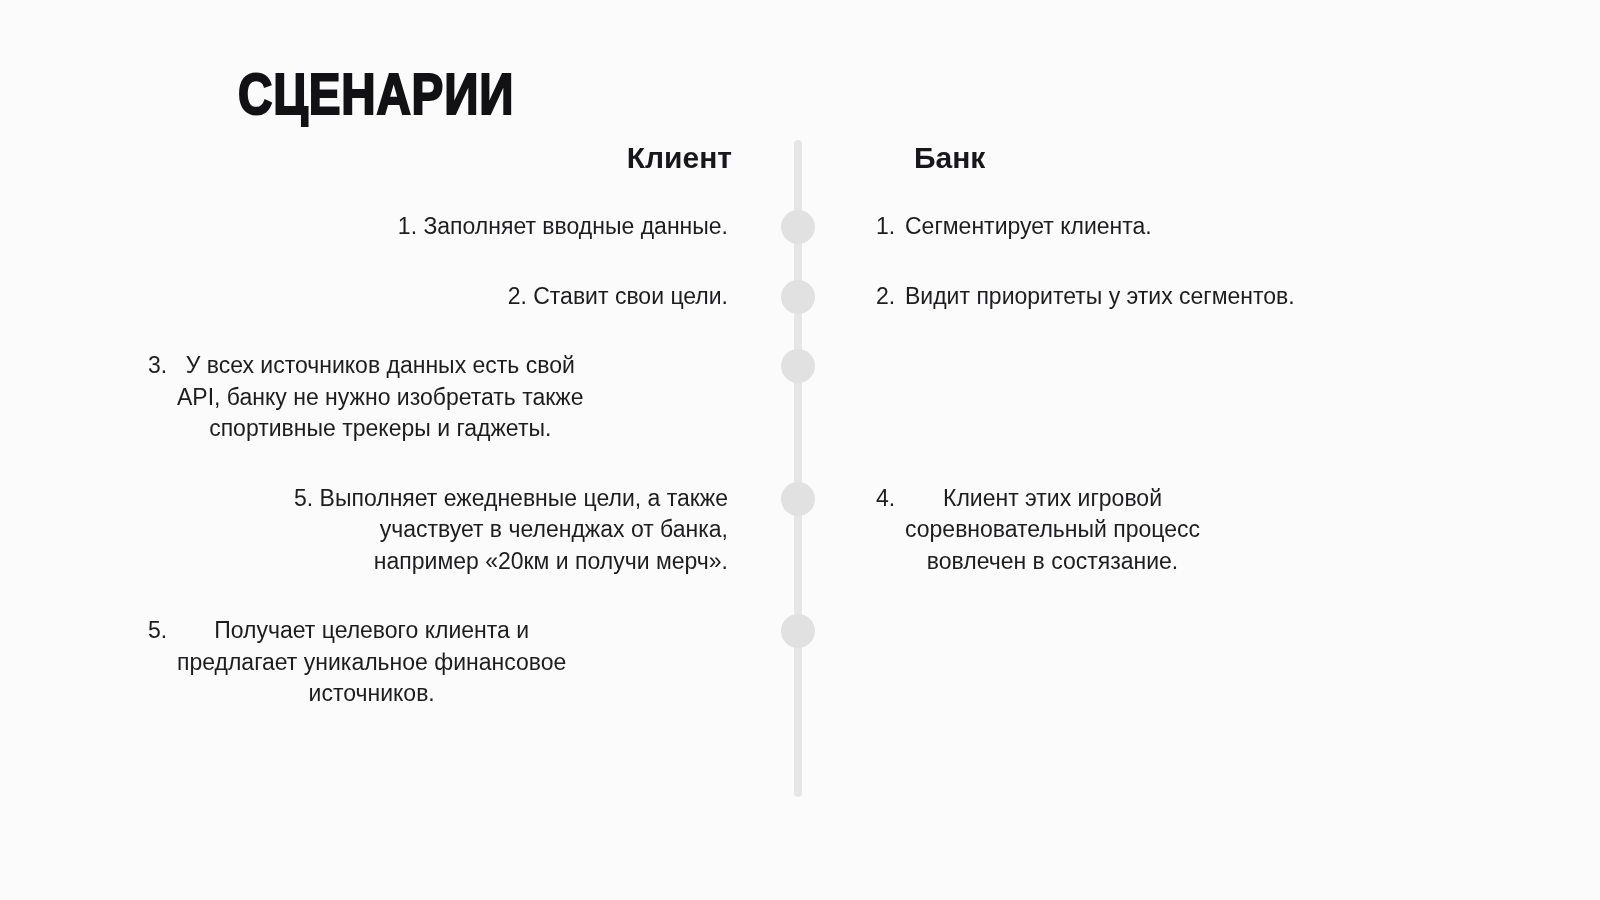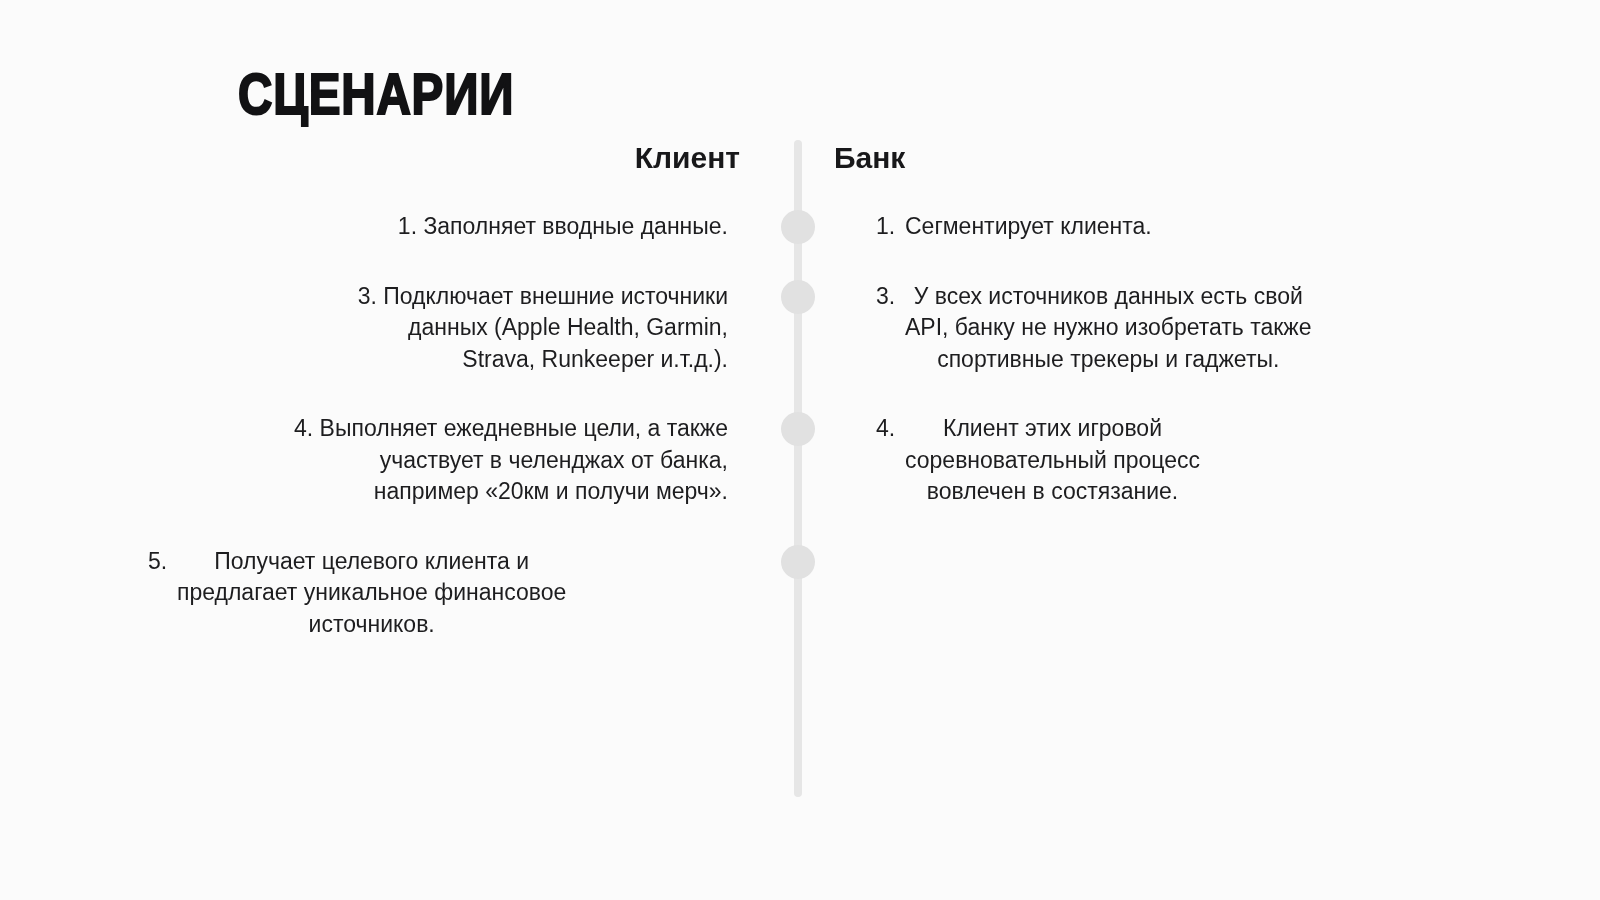--- a/index.html
+++ b/index.html
@@ -31,22 +31,22 @@
     white-space: nowrap;
   }
   .col-header {
     position: absolute;
     top: 141px;
     font-size: 30px;
     font-weight: 700;
     color: #18181a;
     line-height: 34px;
   }
-  .col-header.client { left: 12px; width: 728px; text-align: right; padding-left: 28px; }
-  .col-header.bank { left: 834px; }
+  .col-header.client { left: 4px; width: 728px; text-align: right; padding-left: 28px; }
+  .col-header.bank { left: 914px; }
   .timeline-line {
     position: absolute;
     left: 794px;
     top: 140px;
     width: 8px;
     height: 657px;
     background: #e6e6e6;
     border-radius: 4px;
   }
   .rows {
@@ -107,36 +107,41 @@
 
     <div class="row">
       <div class="client-cell">1. Заполняет вводные данные.</div>
       <span class="dot"></span>
       <div class="bank-cell">
         <span class="bank-num">1.</span>
         <span class="bank-text">Сегментирует клиента.</span>
       </div>
     </div>
 
+    <div class="row">
+      <div class="client-cell">2. Ставит свои цели.</div>
+      <span class="dot"></span>
+      <div class="bank-cell">
+        <span class="bank-num">2.</span>
+        <span class="bank-text">Видит приоритеты у этих сегментов.</span>
+      </div>
+    </div>
 
     <div class="row">
-      <div class="client-cell">3. Подключает внешние источники
-данных (Apple Health, Garmin,
-Strava, Runkeeper и.т.д.).</div>
       <span class="dot"></span>
       <div class="bank-cell">
         <span class="bank-num">3.</span>
         <span class="bank-text">У всех источников данных есть свой
 API, банку не нужно изобретать также
 спортивные трекеры и гаджеты.</span>
       </div>
     </div>
 
     <div class="row">
-      <div class="client-cell">4. Выполняет ежедневные цели, а также
+      <div class="client-cell">5. Выполняет ежедневные цели, а также
 участвует в челенджах от банка,
 например «20км и получи мерч».</div>
       <span class="dot"></span>
       <div class="bank-cell">
         <span class="bank-num">4.</span>
         <span class="bank-text">Клиент этих игровой
 соревновательный процесс
 вовлечен в состязание.</span>
       </div>
     </div>

